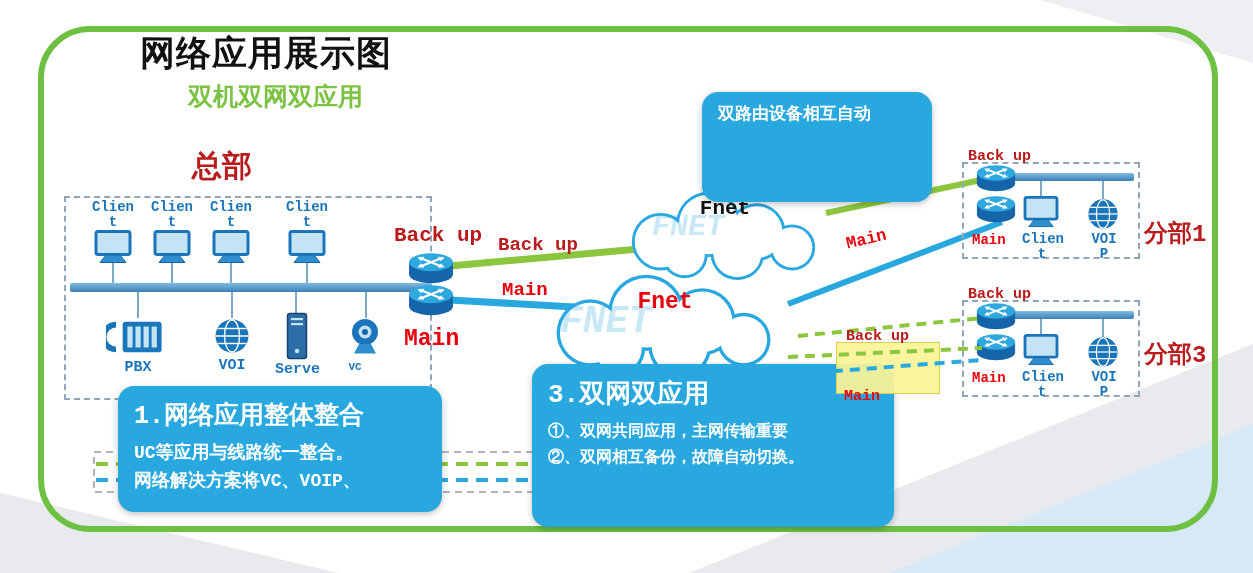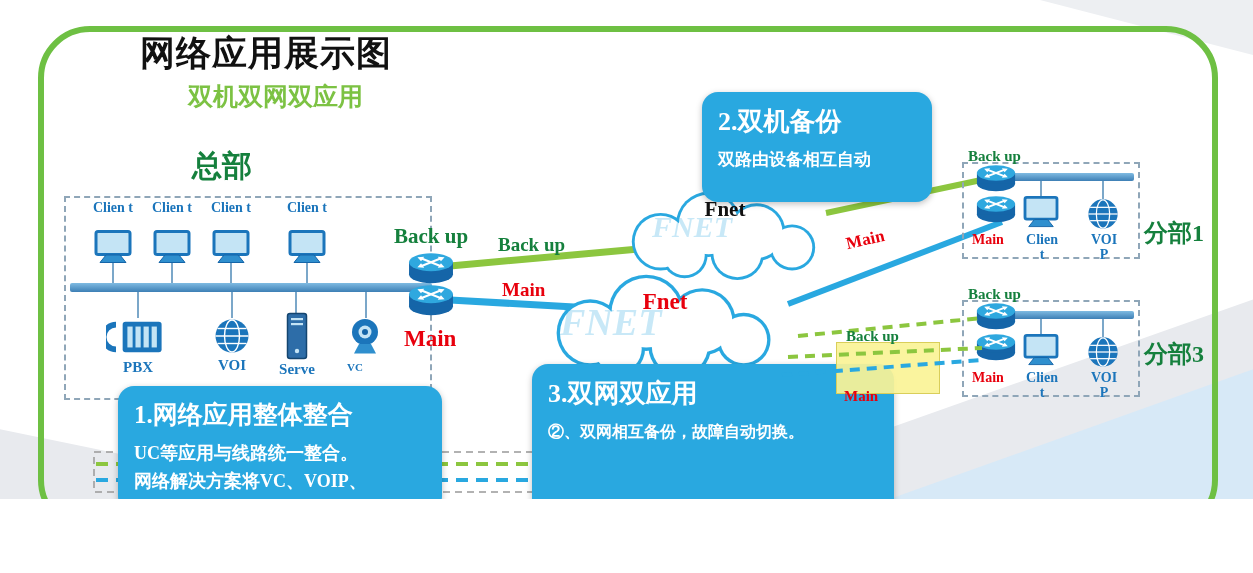--- a/index.html
+++ b/index.html
@@ -1,31 +1,31 @@
 <!DOCTYPE html>
 <html><head>
 <meta charset="utf-8">
 <style>
   *{margin:0;padding:0;box-sizing:border-box}
   html,body{background:#fff}
-  .canvas{position:relative;width:1253px;height:499px;background:#fff;overflow:hidden;
-          font-family:Liberation Serif, serif}
+  .canvas{position:relative;width:1253px;height:573px;background:#fff;overflow:hidden;
+          font-family:Liberation Mono, monospace}
   .deco{position:absolute;inset:0;pointer-events:none;z-index:0}
   .deco-tr{clip-path:polygon(83% 0,100% 0,100% 11%);background:#EDEFF2}
   .deco-bl{clip-path:polygon(0 86%,0 100%,27% 100%);background:#E8EAEE}
   .deco-br-gray{clip-path:polygon(55% 100%,100% 60%,100% 100%);background:#E8EAEE}
   .deco-br-blue{clip-path:polygon(71% 100%,100% 74%,100% 100%);background:#D7E9F7}
   .frame{position:absolute;left:38px;top:26px;width:1180px;height:506px;border:6px solid #6EC043;
          border-radius:52px;z-index:1;background:transparent}
   .layer{position:absolute;left:0;top:0;z-index:2;pointer-events:none}
   .layer.over{z-index:8}
   .title{position:absolute;left:140px;top:30px;font-size:35px;font-weight:800;color:#111;
          letter-spacing:1px;z-index:3}
   .subtitle{position:absolute;left:188px;top:80px;font-size:25px;font-weight:800;color:#7CC243;z-index:3}
-  .lbl{position:absolute;font-weight:800;z-index:5;white-space:nowrap;color:#15803d}
+  .lbl{position:absolute;font-weight:800;z-index:5;white-space:nowrap;color:#b91c1c}
   .red{color:#E8000D}
   .blue-lbl{position:absolute;color:#1B75BB;font-weight:700;font-size:14px;text-align:center;
             line-height:15px;z-index:5}
   .dashed-box{position:absolute;border:2px dashed #8FA6B8;z-index:2;background:transparent}
   .bus{position:absolute;height:9px;background:linear-gradient(#7FBBE2,#3D7FB5);border-radius:2px;z-index:3}
   .icon{position:absolute;z-index:4}
   .cloud{position:absolute;z-index:3}
   .watermark{position:absolute;font-style:italic;font-weight:800;color:#29A8E0;opacity:.25;z-index:3}
   .cloud-text{position:absolute;text-align:center;font-weight:800;z-index:4}
   .callout{position:absolute;background:#29A8E0;border-radius:16px;color:#fff;z-index:6;
@@ -252,32 +252,32 @@
     </svg>
   <svg class="icon" style="left:1087px;top:336px" width="32" height="32">
       <use href="#sym-globe" width="32" height="32"></use>
     </svg>
   <div class="lbl red" style="left:972px;top:370px;font-size:14px">Main</div>
   <div class="blue-lbl" style="left:1022px;top:370px;width:40px">Clien t</div>
   <div class="blue-lbl" style="left:1088px;top:370px;width:32px">VOI P</div>
   <div class="lbl" style="left:1144px;top:338px;font-size:24px">分部3</div>
 
   <div class="callout" style="left:702px;top:92px;width:230px;height:110px">
-    <div class="c-title" style="font-size:26px">2.双机备份</div>
     <div class="c-body" style="font-size:17px;line-height:25px">双路由设备相互自动</div>
   </div>
 
   <div class="callout" style="left:118px;top:386px;width:324px;height:126px">
     <div class="c-title" style="font-size:25px">1.网络应用整体整合</div>
     <div class="c-body" style="font-size:18px;line-height:28px">UC等应用与线路统一整合。</div>
     <div class="c-body" style="font-size:18px;line-height:28px">网络解决方案将VC、VOIP、</div>
   </div>
 
   <div class="callout" style="left:532px;top:364px;width:362px;height:163px">
     <div class="c-title" style="font-size:26px">3.双网双应用</div>
+    <div class="c-body" style="font-size:16px;line-height:26px">①、双网共同应用，主网传输重要</div>
     <div class="c-body" style="font-size:16px;line-height:26px">②、双网相互备份，故障自动切换。</div>
   </div>
 
   <div class="yellow-box" style="left:836px;top:342px;width:104px;height:52px"></div>
 
   <svg class="layer over" width="1253" height="573">
     <line x1="798" y1="336" x2="982" y2="318" stroke="#8CC63F" stroke-width="4" stroke-dasharray="10 7"></line>
     <line x1="788" y1="357" x2="982" y2="348" stroke="#8CC63F" stroke-width="4" stroke-dasharray="10 7"></line>
     <line x1="782" y1="375" x2="982" y2="360" stroke="#29A8E0" stroke-width="4" stroke-dasharray="10 7"></line>
   </svg>

